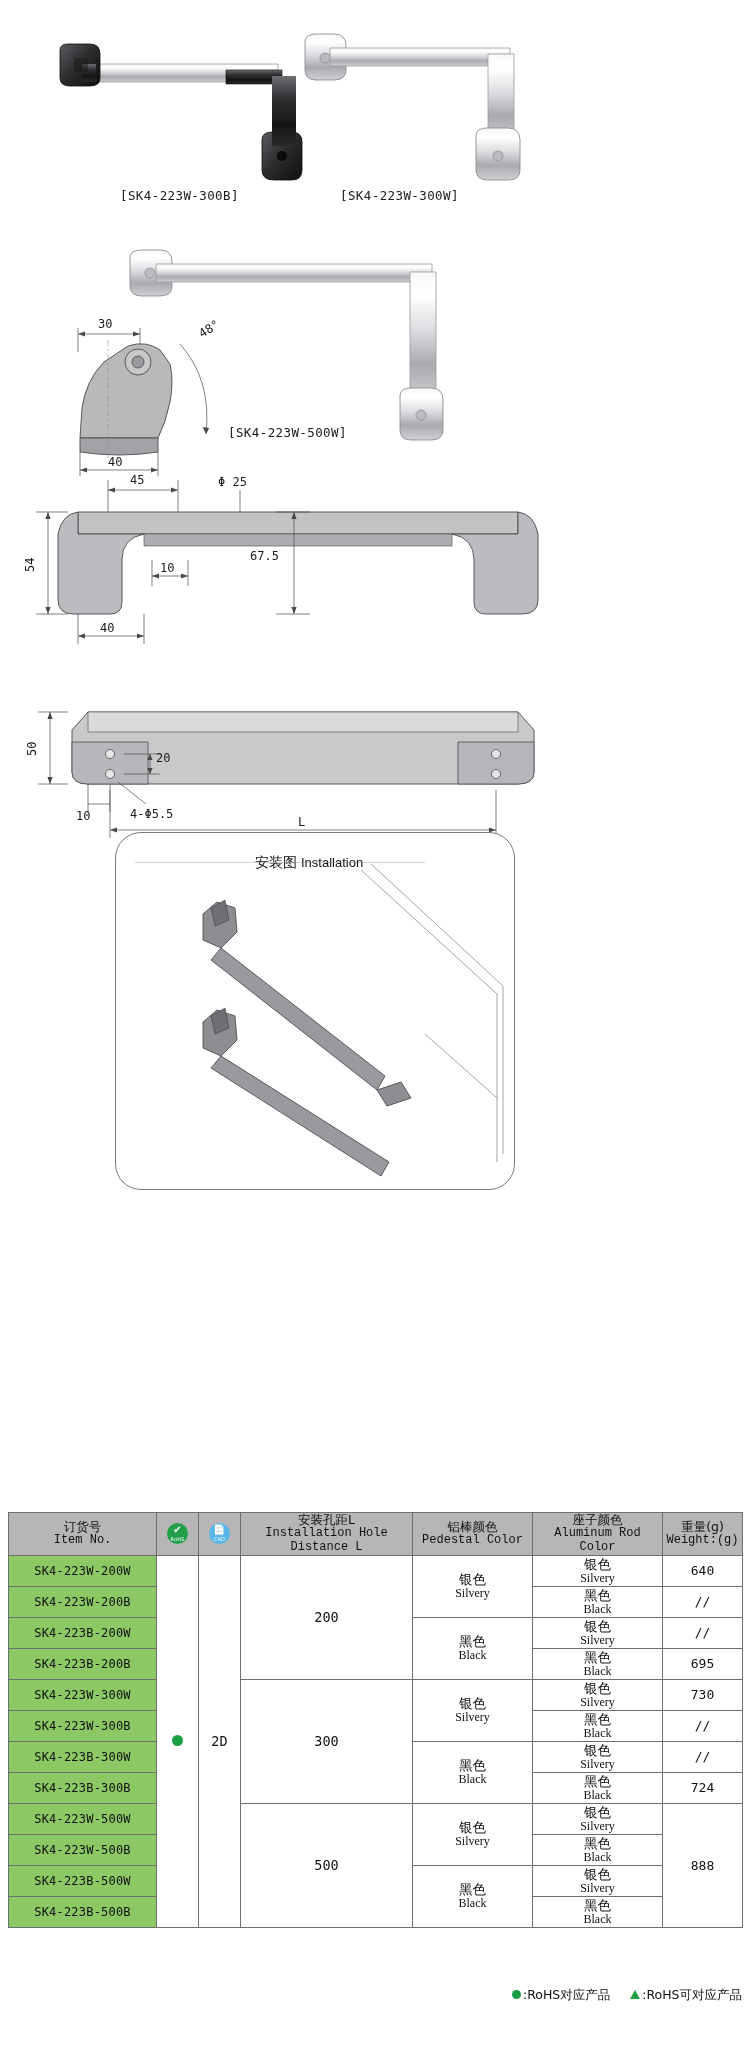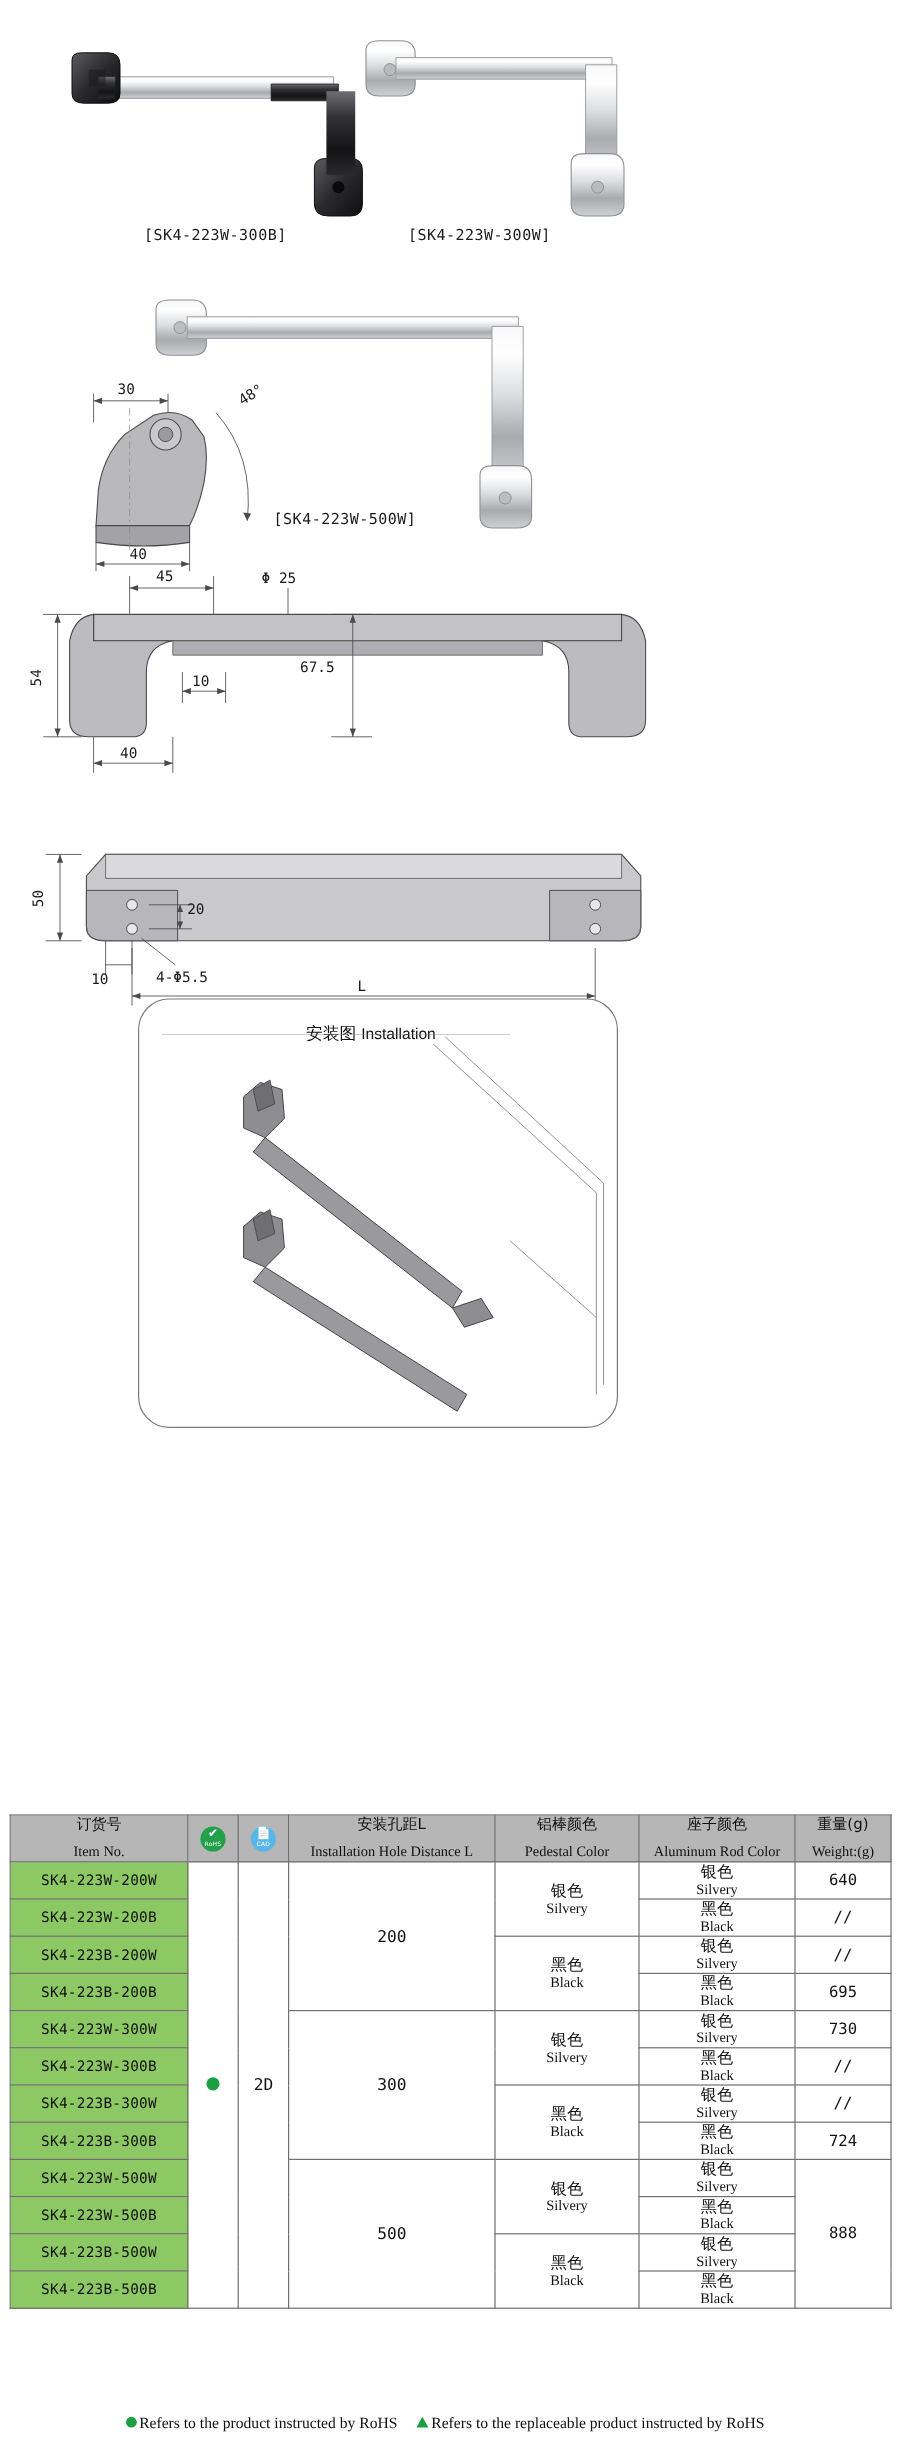--- a/index.html
+++ b/index.html
@@ -77,24 +77,23 @@
     line-height: 1.15;
   }
   .hdr .cn {
     display: block;
     font-family: "DejaVu Sans", sans-serif;
     font-size: 12.5px;
     color: #111;
   }
   .hdr .en {
     display: block;
-    font-family: Liberation Serif, serif;
+    font-family: Liberation Mono, monospace;
     font-size: 12px;
     color: #111;
-    margin-top: 10px;
   }
   .code-cell {
     background: #8cc863;
     height: 31px;
     font-family: "DejaVu Sans Mono", monospace;
     font-size: 12px;
     letter-spacing: 0.2px;
     color: #101010;
     margin-top: 18px;
   }
@@ -598,19 +597,19 @@
       <tr>
         <td class="code-cell">SK4-223B-500B</td>
         <td class="color-cell">
           <span class="cn">黑色</span>
           <span class="en">Black</span>
         </td>
       </tr>
     </tbody>
   </table>
 
-  <div class="foot-en">
-    <span class="mk-dot"></span><span>Refers to the product instructed by RoHS</span>
+  <div class="foot-cn">
+    <span class="mk-dot"></span><span>:RoHS对应产品</span>
     &nbsp;&nbsp;&nbsp;
-    <span class="mk-tri"></span><span>Refers to the replaceable product instructed by RoHS</span>
+    <span class="mk-tri"></span><span>:RoHS可对应产品</span>
   </div>
 
 </div>
 
 </body></html>

